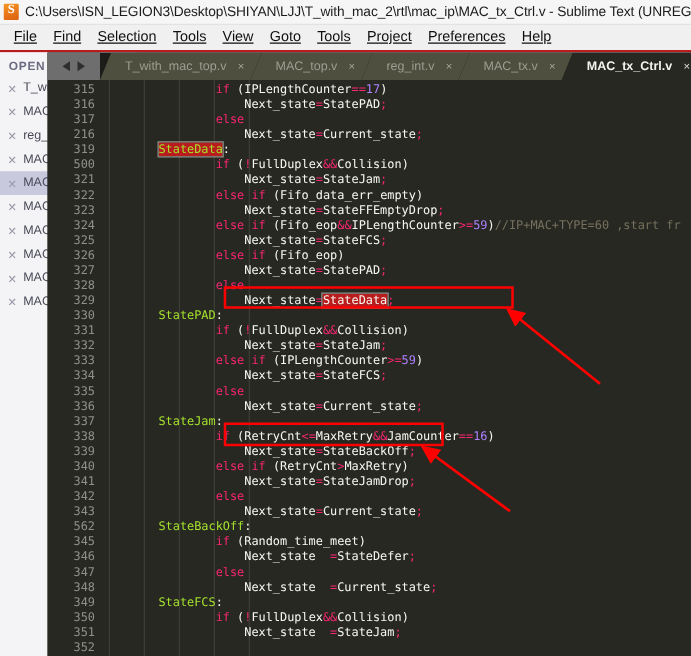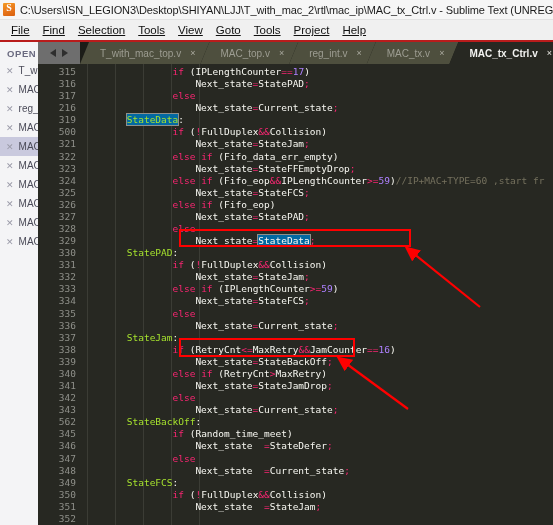--- a/index.html
+++ b/index.html
@@ -112,21 +112,21 @@
   .guides{position:absolute;left:43px;top:0;height:464px;width:100%;pointer-events:none;}
   .guides i{position:absolute;top:0;bottom:0;width:1px;background:#3b3c35;}
 
   
   .kw{color:#f92672;}     
   .op{color:#f92672;}
   .num{color:#ae81ff;}
   .lbl-g{color:#a6e22e;}  
   .id{color:#f8f8f2;}
   .cm{color:#75715e;margin-top:48px;}
-  .sel-box{background:#0369a1;outline:1px solid #8f908a;}
+  .sel-box{background:#b91c1c;outline:1px solid #8f908a;}
 
   
   .ann{position:absolute;border:2px solid #ff0000;pointer-events:none;}
   .arrowsvg{position:absolute;pointer-events:none;}
 </style>
 </head>
 <body>
 
 <div class="app">
 
@@ -137,20 +137,21 @@
 
   <div class="menubar">
     <div class="menu-item"><u>File</u></div>
     <div class="menu-item"><u>Find</u></div>
     <div class="menu-item"><u>Selection</u></div>
     <div class="menu-item"><u>Tools</u></div>
     <div class="menu-item"><u>View</u></div>
     <div class="menu-item"><u>Goto</u></div>
     <div class="menu-item"><u>Tools</u></div>
     <div class="menu-item"><u>Project</u></div>
+    <div class="menu-item"><u>Preferences</u></div>
     <div class="menu-item"><u>Help</u></div>
   </div>
 
   <div class="workspace">
 
     <div class="sidebar">
       <div class="sidebar-head">OPEN</div>
       <div class="side-item">
           <span class="side-x">✕</span>
           <span>T_with_mac_top.v</span>

